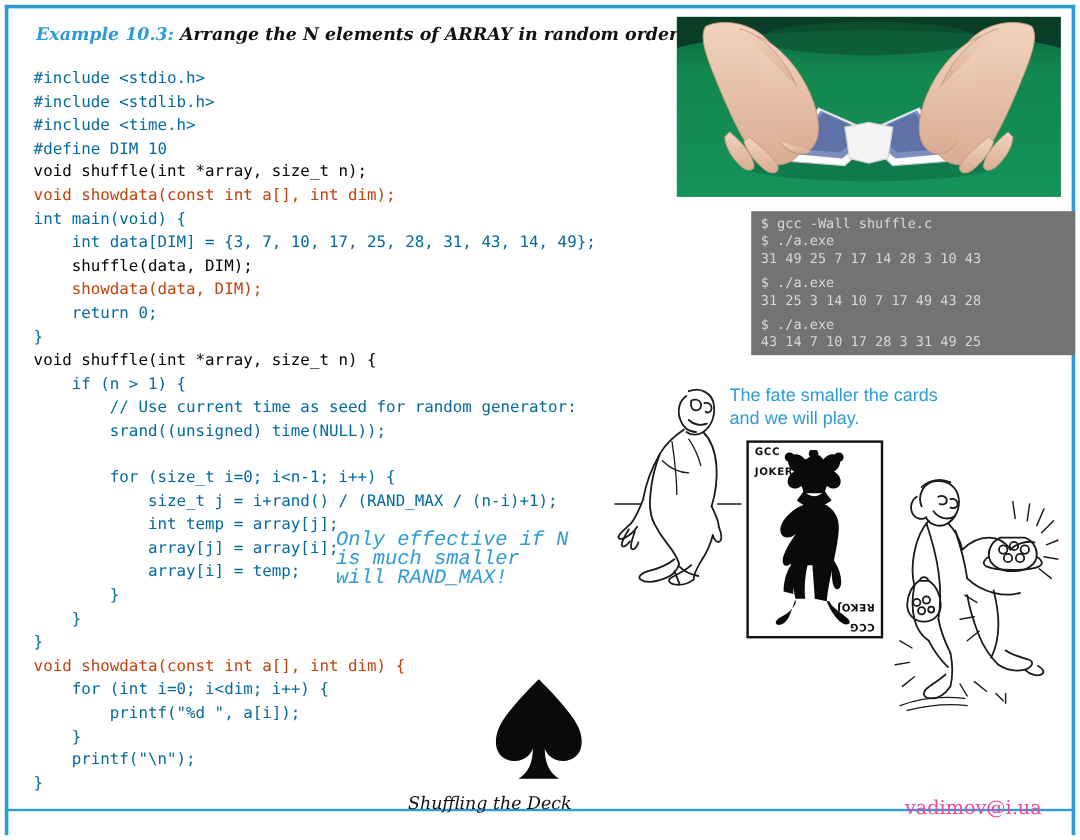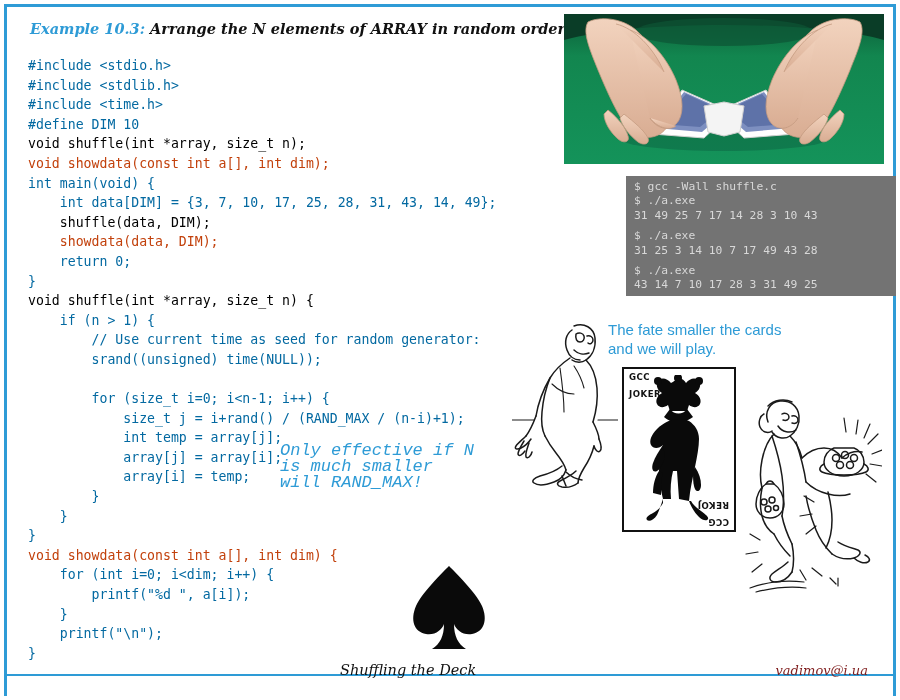--- a/index.html
+++ b/index.html
@@ -77,22 +77,22 @@
 
   
   .spade{position:absolute;left:410px;top:562px;width:78px;height:95px;}
   .spade svg{display:block;width:100%;height:100%;}
 
   
   .caption{position:absolute;left:340px;top:662px;width:230px;
            text-align:left;font-family:"DejaVu Serif",serif;
            font-style:italic;font-size:14.5px;color:#111;}
   .credit{position:absolute;right:32px;top:663px;
-          font-family:"DejaVu Serif",serif;font-style:italic;
-          font-size:13px;color:#7f1d1d;}
+          font-family:"DejaVu Serif",serif;
+          font-size:16px;color:#ec4899;}
 </style>
 </head>
 <body>
 
 <div id="slide">
 
   <div class="frame-top"></div>
   <div class="frame-left"></div>
   <div class="frame-right"></div>
   <div class="frame-bottom"></div>

